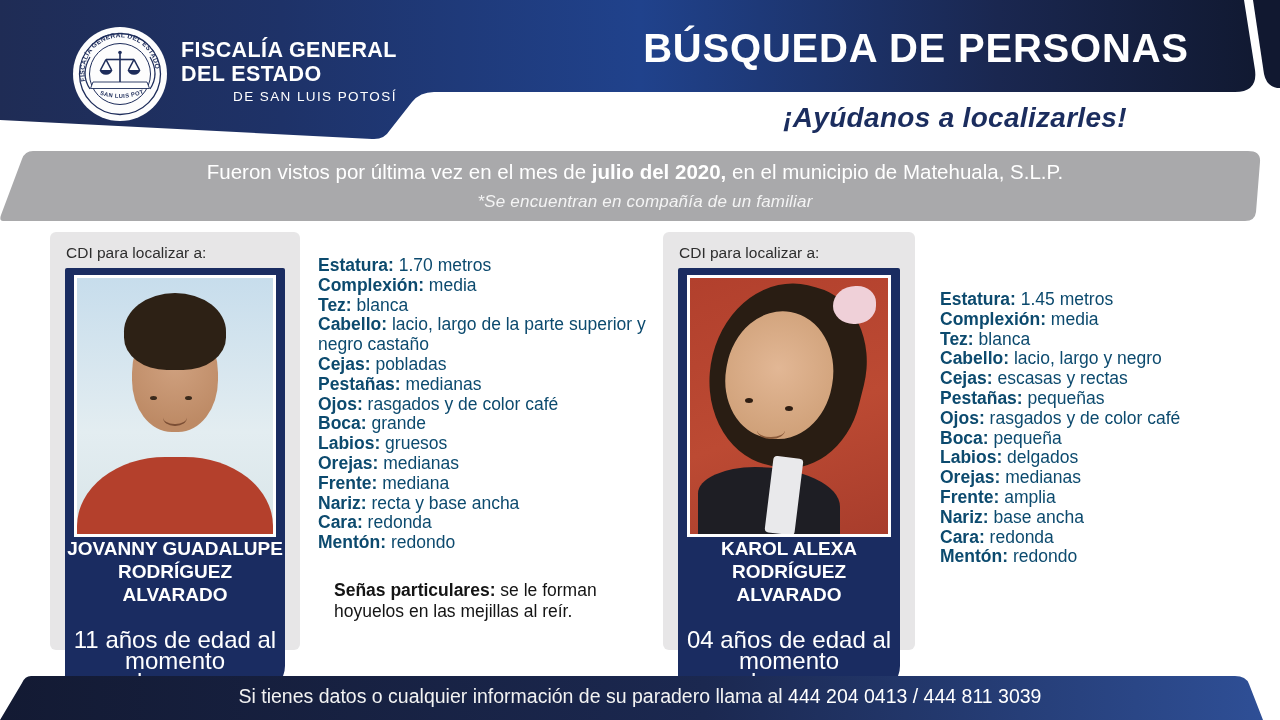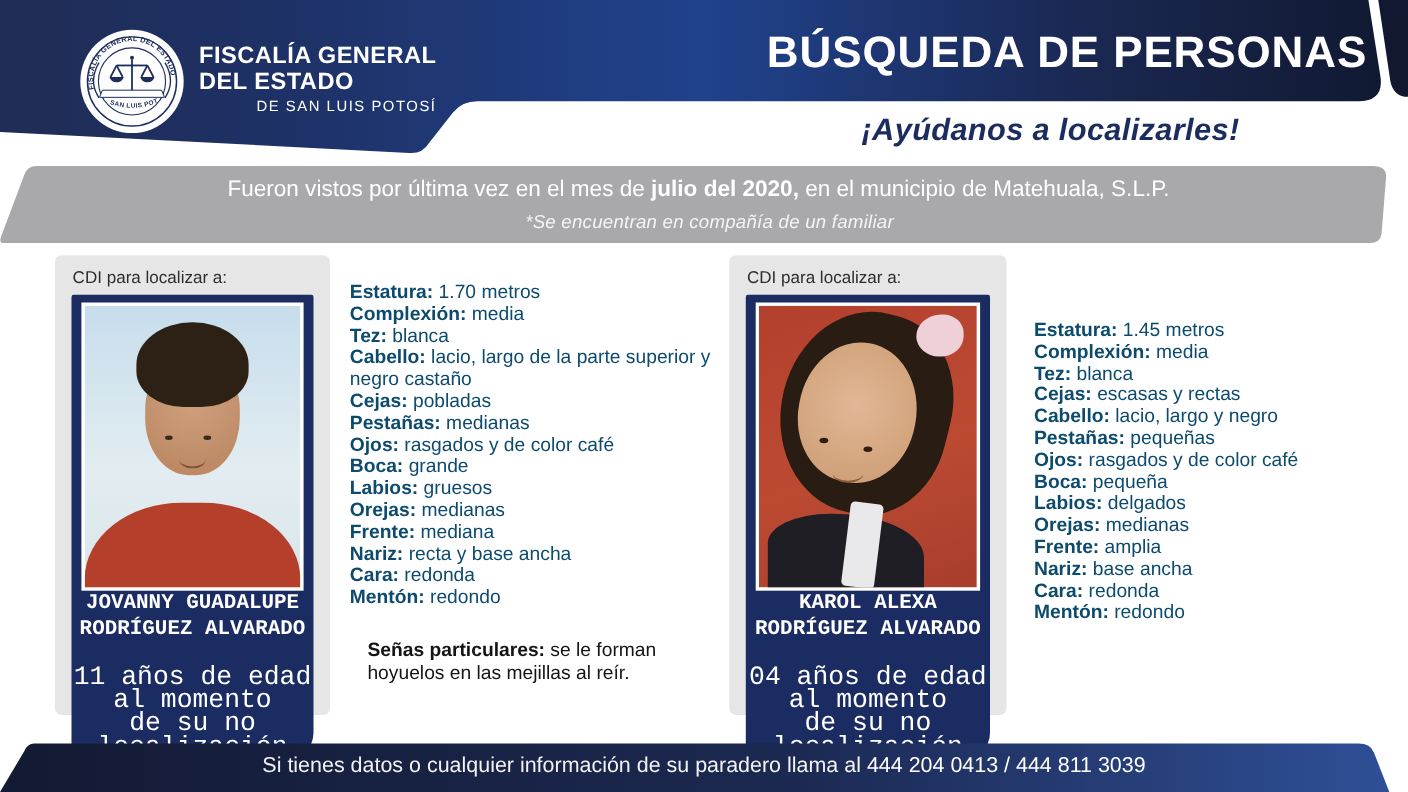--- a/index.html
+++ b/index.html
@@ -9,41 +9,41 @@
     -webkit-font-smoothing:antialiased;
   }
   .abs{position:absolute;}
   svg{display:block;}
 
   
   .wordmark{left:181px;top:38px;color:#ffffff;}
   .wm1,.wm2{font-size:21.5px;font-weight:bold;line-height:24px;letter-spacing:.4px;}
   .wm3{font-size:13.5px;line-height:18px;letter-spacing:1.4px;margin-top:2px;text-align:right;}
   .main-title{
-    left:670px;top:26px;width:600px;text-align:center;
+    left:616px;top:26px;width:600px;text-align:center;
     color:#ffffff;font-size:40px;font-weight:800;letter-spacing:.8px;
   }
   .sub-title{
     left:655px;top:102px;width:600px;text-align:center;
     color:#1b2d5e;font-size:28px;font-weight:bold;font-style:italic;letter-spacing:.3px;
   }
 
   
   .banner1{left:0;top:160px;width:1270px;text-align:center;color:#ffffff;font-size:20.5px;}
   .banner1 b{font-weight:bold;}
   .banner2{left:0;top:192px;width:1290px;text-align:center;color:#f4f4f4;
            font-size:17px;font-style:italic;letter-spacing:.2px;}
 
   
   .card{background:#e7e6e7;border-radius:6px;}
   .card-label{position:absolute;left:16px;top:12px;font-size:15.5px;color:#2e2e2e;}
   .plate{
     position:absolute;left:15px;right:15px;top:36px;height:424px;
     background:#1a2c61;border-radius:2px 2px 26px 2px;
-    display:flex;flex-direction:column;align-items:stretch;font-family:Liberation Mono, monospace;
+    display:flex;flex-direction:column;align-items:stretch;
   }
   .photo-wrap{margin:7px 9px 0 9px;background:#ffffff;padding:3px;height:256px;flex:none;}
   .photo{position:relative;width:100%;height:100%;overflow:hidden;}
   .plate-text{flex:1;display:flex;flex-direction:column;justify-content:center;
               text-align:center;color:#ffffff;padding-bottom:4px;}
   .pname{font-size:19px;font-weight:bold;line-height:23px;}
   .page{font-size:24px;line-height:21px;margin-top:23px;}
   .page div{line-height:21px;}
 
   
@@ -212,22 +212,22 @@
           <div>de su no localización</div>
         </div>
       </div>
     </div>
   </div>
 
   <div class="abs details" style="left:940px;top:290px;width:332px">
     <div><b>Estatura:</b><span> 1.45 metros</span></div>
     <div><b>Complexión:</b><span> media</span></div>
     <div><b>Tez:</b><span> blanca</span></div>
+    <div><b>Cabello:</b><span> lacio, largo y negro</span></div>
     <div><b>Cejas:</b><span> escasas y rectas</span></div>
-    <div><b>Cabello:</b><span> lacio, largo y negro</span></div>
     <div><b>Pestañas:</b><span> pequeñas</span></div>
     <div><b>Ojos:</b><span> rasgados y de color café</span></div>
     <div><b>Boca:</b><span> pequeña</span></div>
     <div><b>Labios:</b><span> delgados</span></div>
     <div><b>Orejas:</b><span> medianas</span></div>
     <div><b>Frente:</b><span> amplia</span></div>
     <div><b>Nariz:</b><span> base ancha</span></div>
     <div><b>Cara:</b><span> redonda</span></div>
     <div><b>Mentón:</b><span> redondo</span></div>
   </div>

